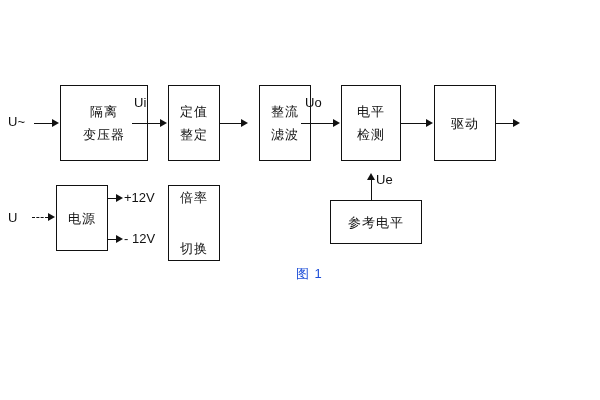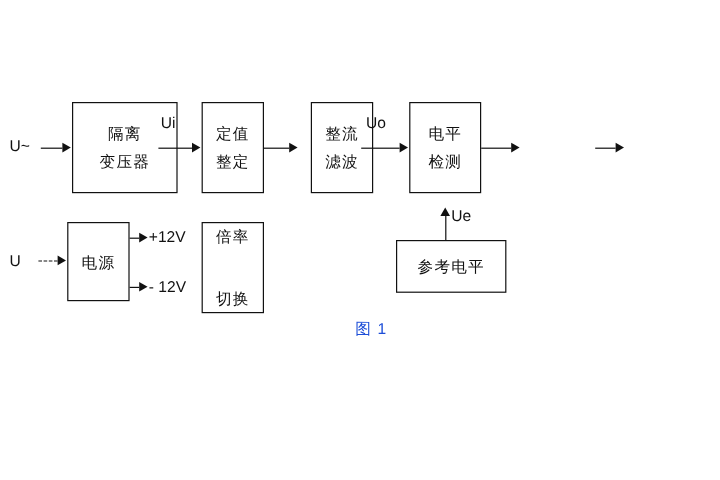--- a/index.html
+++ b/index.html
@@ -97,20 +97,23 @@
   <div class="box" style="left:259px; top:85px; width:52px; height:76px;">
     <span>整流</span>
     <span class="line2">滤波</span>
   </div>
 
   <div class="box" style="left:341px; top:85px; width:60px; height:76px;">
     <span>电平</span>
     <span class="line2">检测</span>
   </div>
 
+  <div class="box" style="left:434px; top:85px; width:62px; height:76px;">
+    <span>驱动</span>
+  </div>
 
 
   <div class="box" style="left:56px; top:185px; width:52px; height:66px;">
     <span>电源</span>
   </div>
 
   <div class="box" style="left:168px; top:185px; width:52px; height:76px;gap:28px;">
     <span>倍率</span>
     <span class="line2">切换</span>
   </div>

